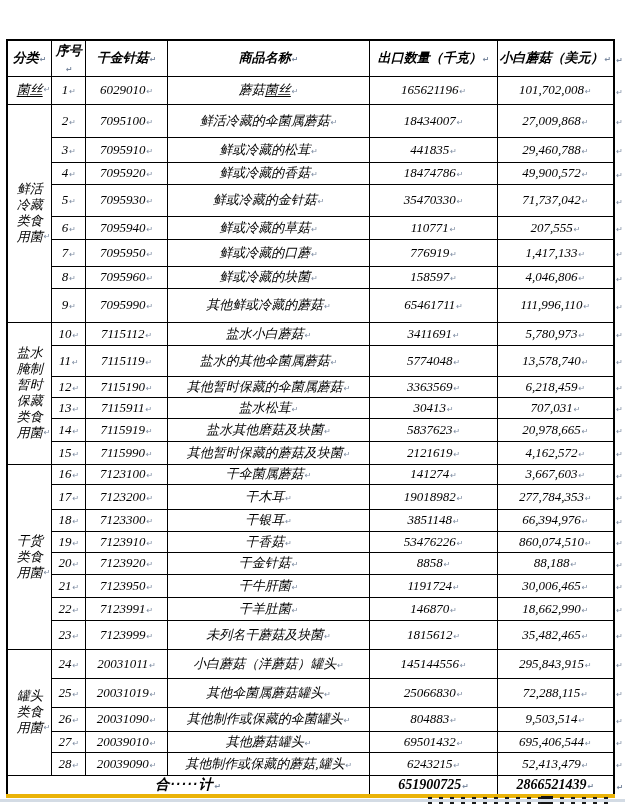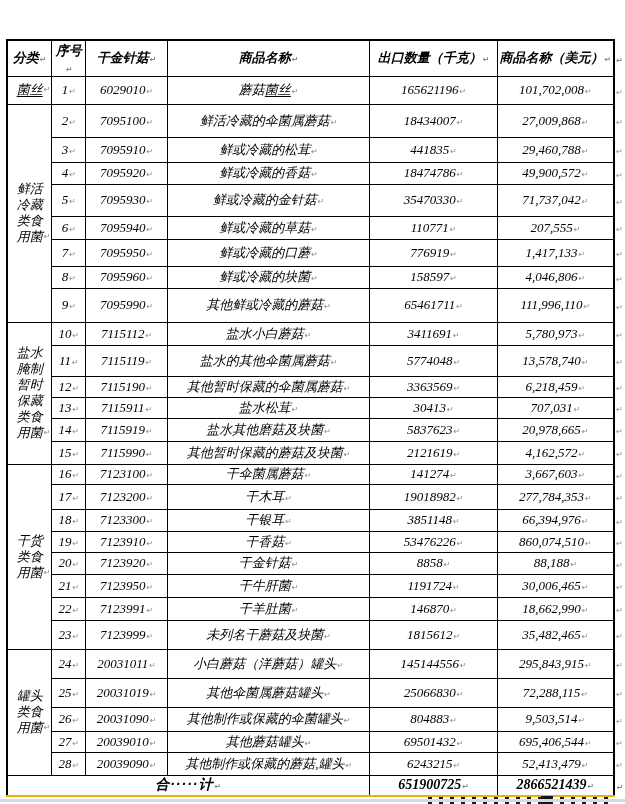--- a/index.html
+++ b/index.html
@@ -9,21 +9,21 @@
          font-family:"Liberation Serif","DejaVu Serif",serif;font-weight:bold;
          font-size:23px;line-height:30px;white-space:nowrap;}
   table.main{position:absolute;left:6px;top:39px;border-collapse:collapse;table-layout:fixed;font-style:italic;}
   table.main th,table.main td{border:1px solid #000;padding:0;vertical-align:middle;
          font-size:13px;text-align:center;overflow:hidden;}
   table.main thead tr{height:36px;}
   table.main thead th{font-weight:bold;border-top:2px solid #000;
          font-family:"Liberation Sans","DejaVu Sans",sans-serif;}
   .c1{border-left:2px solid #000 !important;}
   .c6{border-right:2px solid #000 !important;}
-  tr.total td{border-bottom:2px solid #eab308;font-weight:bold;}
+  tr.total td{border-bottom:4px solid #eab308;font-weight:bold;}
   td.markcol,th.markcol{border:none !important;background:#fff;vertical-align:top;
          text-align:left;padding-left:3px;padding-top:1px;}
   td.num{font-family:"Liberation Serif","DejaVu Serif",serif;}
   td.name{text-align:left;padding-left:4px;font-family:"Liberation Serif","DejaVu Serif",serif;}
   td.cat{position:relative;font-size:13px;line-height:16px;}
   .catlabel{display:inline-block;}
   .catlabel.wrap{width:27px;word-break:break-all;}
   .ul{text-decoration:underline;text-underline-offset:2px;}
   .pmark{font-family:"DejaVu Sans",sans-serif;font-size:8px;color:#7b8aa0;
          margin-left:1px;vertical-align:baseline;}
@@ -51,21 +51,21 @@
         <col style="width:117px">
       <col style="width:10px">
     </colgroup>
     <thead>
       <tr>
         <th class="c1"><span>分类</span><span class="pmark">↵</span></th>
         <th><span>序号</span><span class="pmark">↵</span></th>
         <th><span>干金针菇</span><span class="pmark">↵</span></th>
         <th><span>商品名称</span><span class="pmark">↵</span></th>
         <th><span>出口数量（千克）</span><span class="pmark">↵</span></th>
-        <th class="c6"><span>商品名称（美元）</span><span class="pmark">↵</span></th>
+        <th class="c6"><span>小白蘑菇（美元）</span><span class="pmark">↵</span></th>
         <th class="markcol"><span class="pmark">↵</span></th>
       </tr>
     </thead>
     <tbody>
         <tr style="height: 28px;">
           <td class="cat c1" rowspan="1"><span class="catlabel ul">菌丝<span class="pmark">↵</span></span></td>
           <td class="num">1<span class="pmark">↵</span></td>
           <td class="num">6029010<span class="pmark">↵</span></td>
           <td class="name">蘑菇<span class="ul">菌丝</span><span class="pmark">↵</span></td>
           <td class="num">165621196<span class="pmark">↵</span></td>

